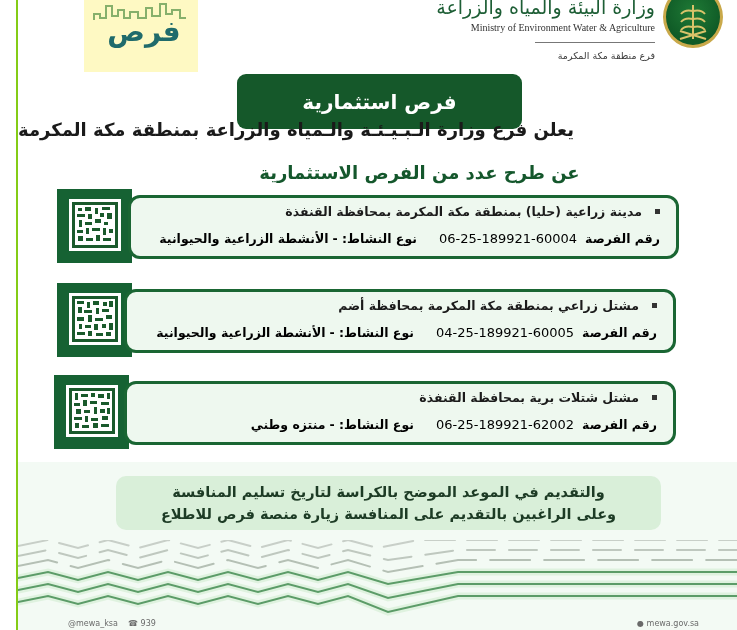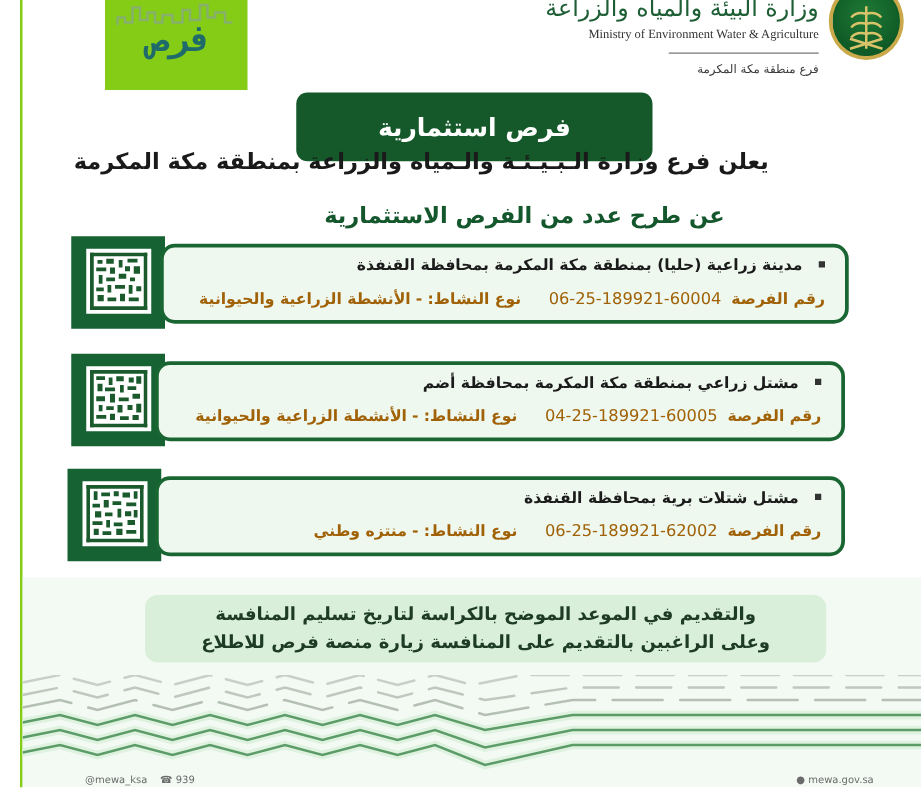--- a/index.html
+++ b/index.html
@@ -8,39 +8,39 @@
   .frame { position: absolute; left: 16px; top: 0; width: 737px; height: 630px; border-left: 2px solid #84cc16; border-right: 2px solid #111; background: #fff; overflow: hidden; }
 
   
   .ministry-logo { position: absolute; right: 26px; top: 0; width: 64px; height: 50px; }
   .ministry-logo .disc { position: absolute; left: 2px; top: -14px; width: 60px; height: 62px; border-radius: 50%; background: radial-gradient(circle at 50% 40%, #1f7a36 0%, #0f5a26 70%); border: 3px solid #c9a94a; }
   .ministry-ar { position: absolute; right: 96px; top: -4px; font-size: 19px; color: #1d5e35; direction: rtl; white-space: nowrap; }
   .ministry-en { position: absolute; right: 96px; top: 22px; font-family: "Liberation Serif", serif; font-size: 10px; color: #333; white-space: nowrap; }
   .ministry-rule { position: absolute; right: 96px; top: 42px; width: 120px; height: 1px; background: #777; }
   .ministry-branch { position: absolute; right: 96px; top: 50px; font-size: 9.5px; color: #3b3b3b; direction: rtl; white-space: nowrap; }
 
-  .forsa-logo { position: absolute; left: 66px; top: 0; width: 114px; height: 72px; background: #84cc16; font-family: Liberation Mono, monospace; }
+  .forsa-logo { position: absolute; left: 66px; top: 0; width: 114px; height: 72px; background: #fef9c3; }
   .forsa-logo svg { position: absolute; left: 6px; top: 0; }
   .forsa-word { position: absolute; left: 10px; top: 15px; width: 100px; font-size: 28px; font-weight: bold; color: #1f6b6b; text-align: center; direction: rtl; letter-spacing: 1px; }
 
   
   .title-pill { position: absolute; left: 219px; top: 62px; width: 285px; height: 55px; background: #15582a; border-radius: 9px; color: #fff; font-size: 20px; font-weight: bold; display: flex; align-items: center; justify-content: center; direction: rtl; margin-top: 12px; }
 
-  .announce-1 { position: absolute; left: 0; right: 95px; top: 119px; font-size: 18px; font-weight: bold; color: #1a1a1a; text-align: center; direction: rtl; white-space: nowrap; }
+  .announce-1 { position: absolute; left: 0; right: 95px; top: 119px; font-size: 18px; font-weight: bold; color: #1a1a1a; text-align: left; direction: rtl; white-space: nowrap; }
   .announce-2 { position: absolute; left: 0; right: 0; top: 162px; font-size: 18px; font-weight: bold; color: #14572c; text-align: center; direction: rtl; white-space: nowrap; padding-left: 70px; }
 
   
   .card { position: absolute; height: 76px; }
   .qr-panel { position: absolute; left: 0; top: 0; width: 75px; height: 74px; background: #166233; }
   .qr { position: absolute; left: 12px; top: 10px; width: 52px; height: 52px; background: #fff; padding: 3px; }
   .qr svg { display: block; }
   .card-body { position: absolute; top: 6px; height: 64px; background: #eef8ef; border: 3px solid #1a6633; border-radius: 12px; border-left-width: 3px; direction: rtl; padding-right: 22px; }
   .card-title { position: absolute; right: 34px; top: 6px; font-size: 12.5px; font-weight: bold; color: #1b1b1b; white-space: nowrap; }
   .bullet { position: absolute; right: 16px; top: 11px; width: 5px; height: 5px; background: #333; }
-  .card-detail { position: absolute; right: 16px; top: 33px; font-size: 12.5px; color: #a16207; white-space: nowrap; direction: rtl; }
+  .card-detail { position: absolute; right: 16px; top: 33px; font-size: 12.5px; color: #000000; white-space: nowrap; direction: rtl; }
   .card-detail b { font-weight: bold; }
   .card-detail .num { direction: ltr; unicode-bidi: embed; font-weight: normal; font-size: 13px; margin: 0 4px 0 18px; letter-spacing: 0.2px; }
 
   
   .lower-bg { position: absolute; left: 0; right: 0; top: 462px; height: 168px; background: #f3faf4; }
   .notice { position: absolute; left: 98px; top: 476px; width: 545px; height: 54px; background: #d9efd9; border-radius: 10px; direction: rtl; text-align: center; font-size: 14.5px; font-weight: bold; color: #1d3b25; line-height: 22px; padding-top: 5px; }
 
   .waves { position: absolute; left: 0; top: 540px; width: 737px; height: 78px; }
   .footer-left { position: absolute; left: 50px; top: 619px; font-size: 8px; color: #6a6a6a; white-space: nowrap; }
   .footer-right { position: absolute; right: 52px; top: 619px; font-size: 8px; color: #6a6a6a; white-space: nowrap; }

